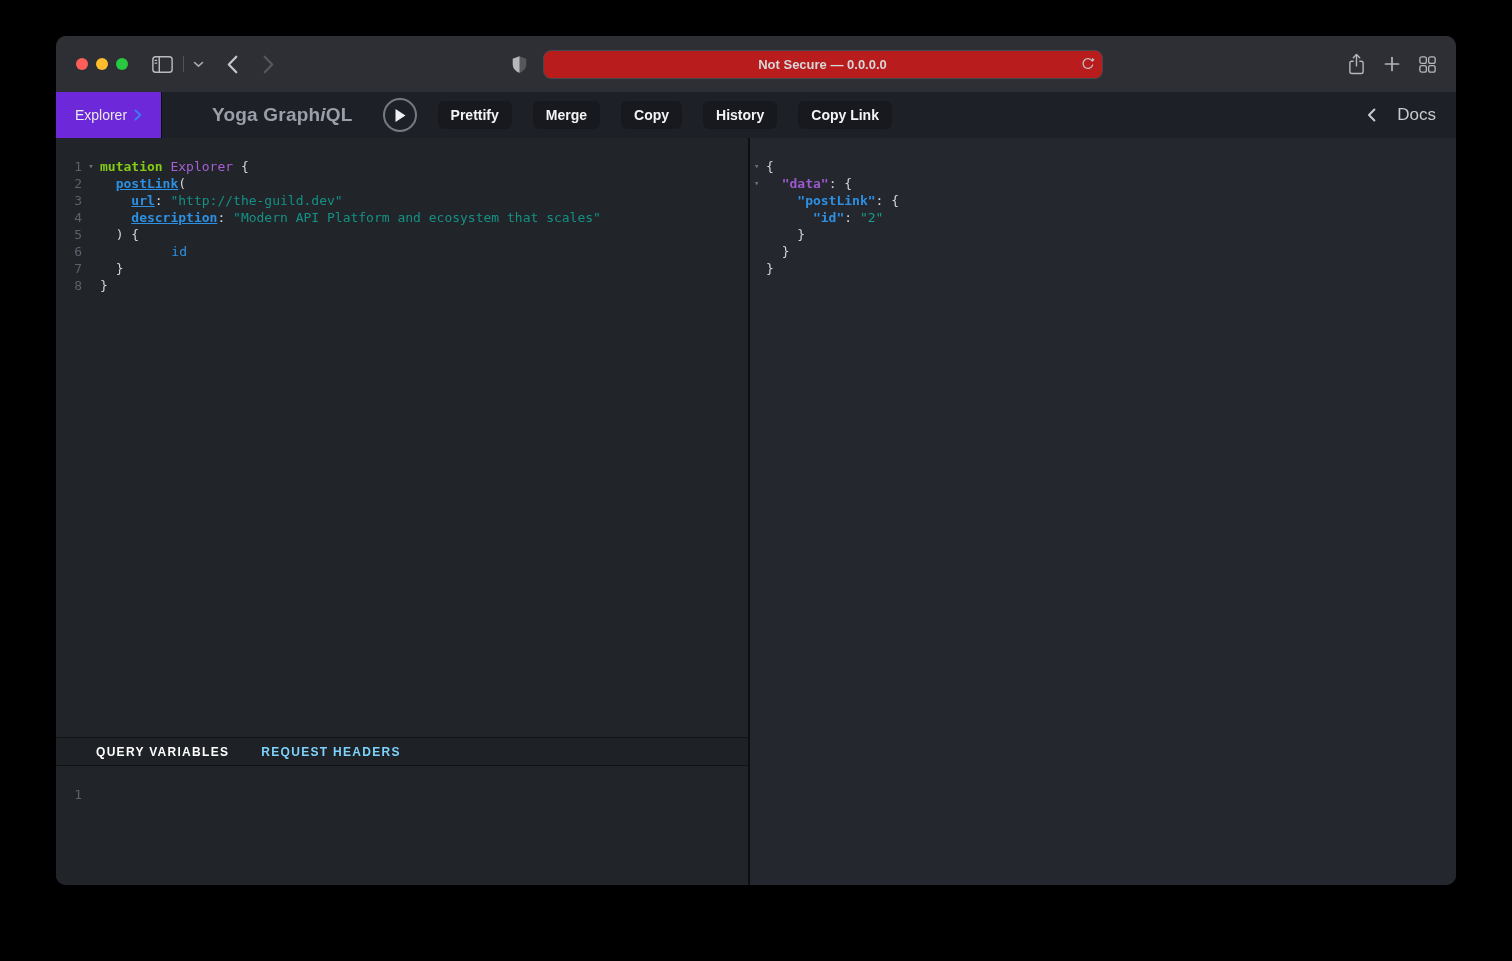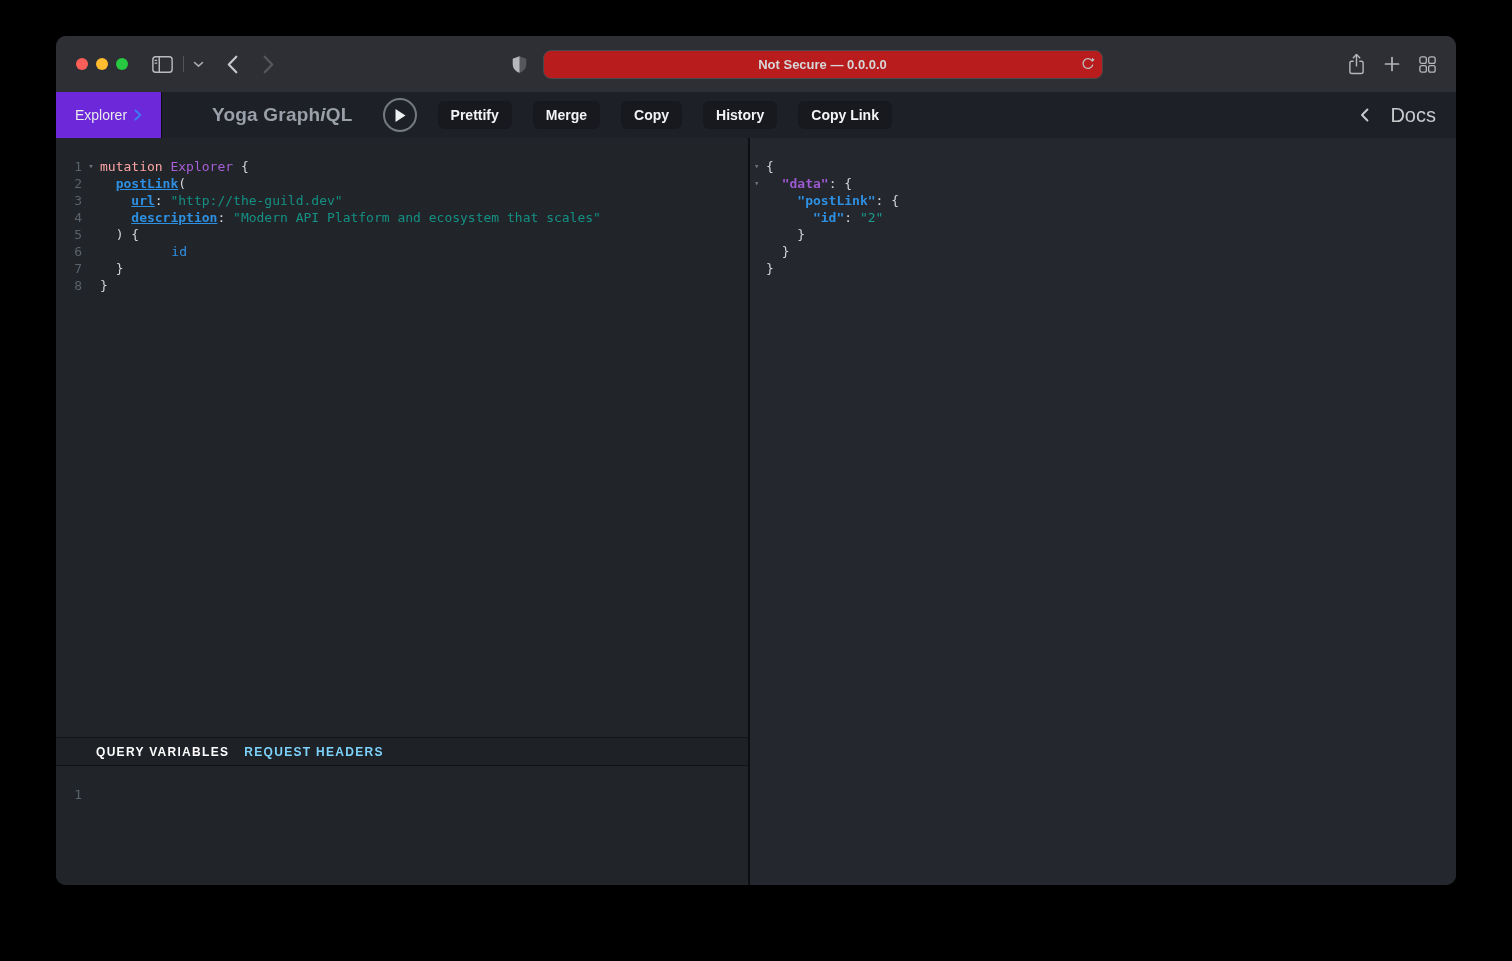--- a/index.html
+++ b/index.html
@@ -35,47 +35,47 @@
   .gql-title { margin-left:50px; font-size:19px; color:#99a0a9; letter-spacing:.2px; white-space:nowrap;font-weight:bold; }
   .gql-title i { font-style:italic; }
   .play-btn { margin-left:30px; width:34px; height:34px; flex:0 0 34px; border-radius:50%;
               border:2px solid #757a82; background:transparent; display:flex;
               align-items:center; justify-content:center; cursor:pointer; }
   .btn-row { margin-left:21px; display:flex; gap:21px; }
   .tb-btn { height:28px; padding:0 13px; background:#17191e; border:none; border-radius:6px;
             color:#f3f4f6; font-size:14px; font-weight:600; font-family:inherit;
             cursor:pointer; white-space:nowrap; }
   .docs { margin-left:auto; margin-right:20px; display:flex; align-items:center; gap:21px;
-          color:#c7cacd; font-size:20px; cursor:pointer; }
+          color:#c7cacd; font-size:17px; cursor:pointer; }
 
   
   .content { flex:1; display:flex; min-height:0; }
   .left-pane { width:692px; flex:0 0 692px; display:flex; flex-direction:column;
                background:#212429; }
   .query-editor { flex:1; padding-top:20px; overflow:hidden; }
   .bottom-tabs { flex:0 0 29px; background:#1e2126; border-top:1px solid #121317;
                  border-bottom:1px solid #121317; display:flex; align-items:center;
-                 padding-left:40px; gap:15px; }
+                 padding-left:40px; gap:32px; }
   .btab { font-size:12px; font-weight:700; letter-spacing:1.3px; color:#7dd3fc;
           cursor:pointer; white-space:nowrap; }
   .btab.active { color:#ffffff; }
   .vars-editor { flex:0 0 119px; padding-top:20px; background:#212429; }
   .pane-divider { width:2px; flex:0 0 2px; background:#0d0e11; cursor:col-resize; }
   .right-pane { flex:1; background:#24272d; padding-top:20px; overflow:hidden; }
 
   
   .code-line { display:flex; height:17px; line-height:17px;
                font-family:"DejaVu Sans Mono", monospace; font-size:13px; }
   .ln   { flex:0 0 26px; width:26px; text-align:right; color:#5a626b; }
   .fold { flex:0 0 18px; width:18px; text-align:center; color:#6b7179; font-size:9px;
           line-height:17px; }
   .fold.rfold { flex:0 0 16px; width:16px; text-align:left; padding-left:4px; }
   .code-text { white-space:pre; color:#d2d5da; }
 
-  .tk-kw    { color:#fca5a5; font-weight:400; }
+  .tk-kw    { color:#84cc16; font-weight:700; }
   .tk-def   { color:#a85fd8; }
   .tk-prop  { color:#2e90e2; font-weight:700;text-decoration:underline; }
   .tk-field { color:#2e90e2;margin-left:40px; }
   .tk-str   { color:#149184; }
   .tk-key   { color:#2e90e2; font-weight:700; }
   .tk-keyd  { color:#9c59d0; font-weight:700; }
   .tk-rstr  { color:#1b9c8e; }
 
   svg { display:block; }
 </style>

